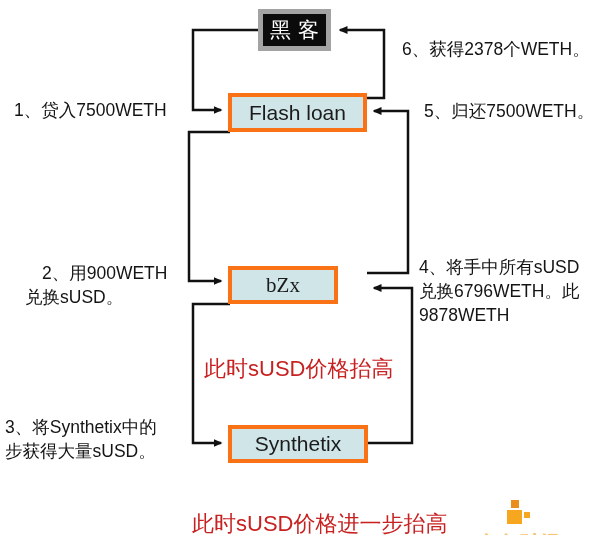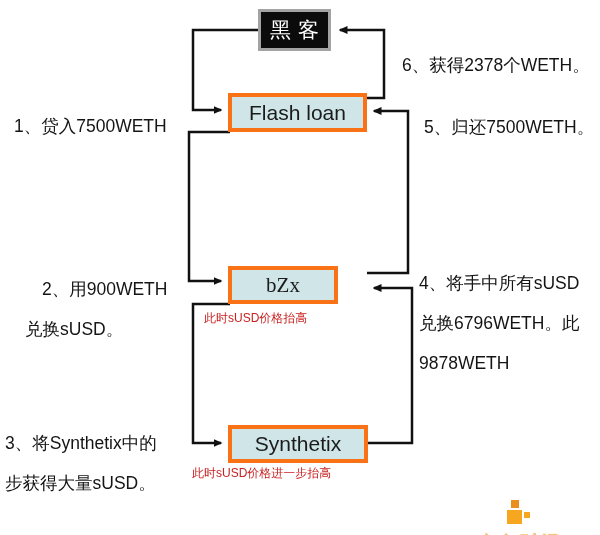--- a/index.html
+++ b/index.html
@@ -8,40 +8,40 @@
     font-family:"Liberation Sans","DejaVu Sans",sans-serif;color:#1a1a1a;
   }
   .wires{position:absolute;left:0;top:0;width:600px;height:535px;}
   .node{
     position:absolute;display:flex;align-items:center;justify-content:center;
     box-sizing:border-box;font-size:21px;color:#1b1b1b;
     background:#cfe5e8;border:4px solid #f97316;
   }
   .node-hacker{
     left:258px;top:9px;width:73px;height:42px;
-    background:#0b0b0b;border:3px solid #a3a3a3;color:#ffffff;
+    background:#0b0b0b;border:5px solid #a3a3a3;color:#ffffff;
     font-size:21px;letter-spacing:7px;text-indent:7px;
   }
   .node-flash{left:228px;top:93px;width:139px;height:39px;}
   .node-bzx{left:228px;top:266px;width:110px;height:38px;font-family:Liberation Serif, serif;}
   .node-syn{left:228px;top:425px;width:140px;height:38px;}
   .step{
     position:absolute;font-size:17.5px;line-height:24px;color:#141414;
     white-space:nowrap;
   }
-  .step .ln{display:block;margin-top:16px;}
+  .step .ln{display:block;}
   .step .ln.indent{padding-left:17px;}
   .step1{left:14px;top:98px;}
   .step2{left:25px;top:261px;}
   .step3{left:5px;top:415px;}
   .step4{left:419px;top:255px;}
   .step5{left:424px;top:99px;}
   .step6{left:402px;top:37px;}
   .rednote{
-    position:absolute;font-size:12px;color:#c82121;white-space:nowrap;
+    position:absolute;font-size:22px;color:#c82121;white-space:nowrap;margin-top:44px;
   }
   .rednote1{left:204px;top:310px;}
   .rednote2{left:192px;top:465px;}
   .watermark{
     position:absolute;left:477px;top:500px;display:flex;align-items:center;gap:5px;flex-direction:column;
   }
   .wm-icon{position:relative;width:24px;height:25px;}
   .wm-sq-a{position:absolute;left:4px;top:0;width:8px;height:8px;background:#e98f1d;}
   .wm-sq-b{position:absolute;left:0;top:10px;width:15px;height:14px;background:#f6a71f;}
   .wm-sq-c{position:absolute;left:17px;top:12px;width:6px;height:6px;background:#f6a71f;}

